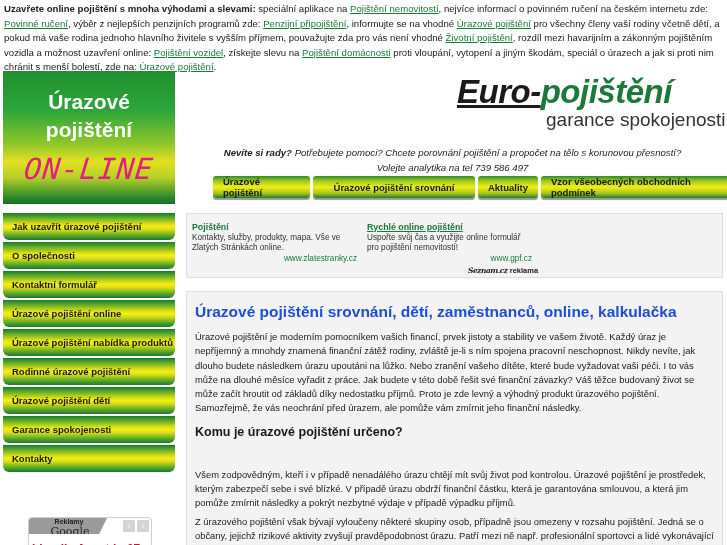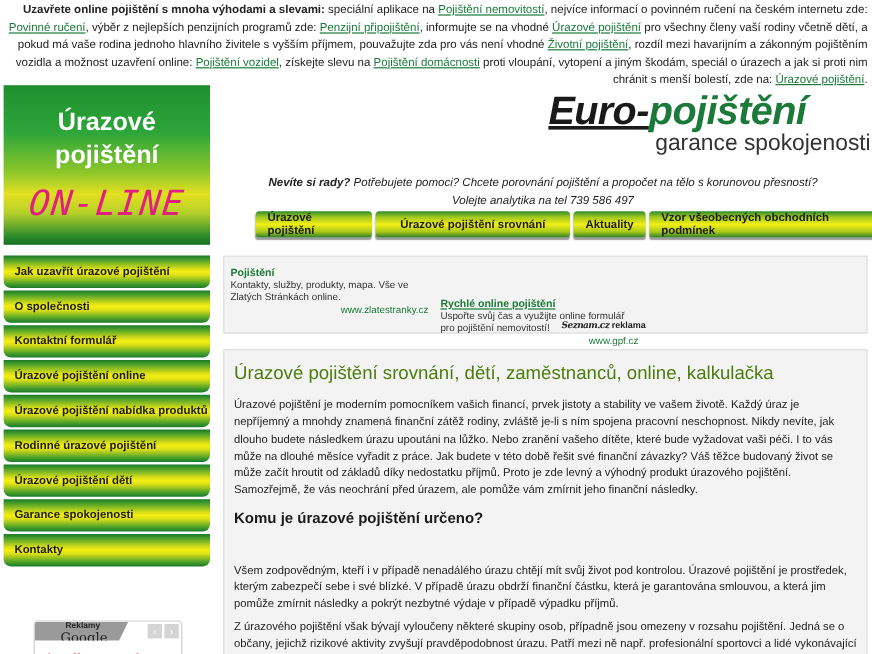--- a/index.html
+++ b/index.html
@@ -1,18 +1,18 @@
 <!DOCTYPE html>
 <html><head>
 <meta charset="utf-8">
 <style>
   * { box-sizing: border-box; margin: 0; padding: 0; }
   body { width: 727px; height: 545px; overflow: hidden; background: #ffffff; font-family: "Liberation Sans", sans-serif; color: #222; position: relative; }
   a { color: #1b7a3a; text-decoration: underline; }
-  .top-intro { position: absolute; left: 4px; top: 2px; width: 719px; font-size: 9.6px; line-height: 14.5px; text-align: right; color: #222; }
+  .top-intro { position: absolute; left: 4px; top: 2px; width: 719px; font-size: 9.6px; line-height: 14.5px; text-align: left; color: #222; }
   .top-intro b { font-weight: bold; }
   .logo-box { position: absolute; left: 3px; top: 71px; width: 172px; height: 133px;
     background: linear-gradient(180deg, #1f8f2e 0%, #2da63a 30%, #8fc72a 55%, #e3e020 68%, #b7d02a 80%, #2a8a2a 95%, #177022 100%); }
   .logo-title { position: absolute; left: 0; top: 17px; width: 172px; text-align: center; color: #fff; font-weight: bold; font-size: 21px; line-height: 28px; }
   .logo-online { position: absolute; left: 0; top: 81px; width: 172px; text-align: center; color: #e0207e; font-style: italic; font-size: 29px; letter-spacing: 1px; font-family: "DejaVu Sans Mono", monospace; transform: skewX(-6deg); }
   .brand { position: absolute; left: 457px; top: 74px; }
   .brand-main { font-size: 33px; font-weight: bold; font-style: italic; letter-spacing: -0.5px; line-height: 36px; }
   .brand-main .euro { color: #1a1a1a; text-decoration: underline; }
   .brand-main .poj { color: #1b7a3a; }
   .brand-sub { position: absolute; left: 89px; top: 35px; width: 200px; font-size: 19px; color: #333; line-height: 22px; }
@@ -28,26 +28,26 @@
     border-radius: 0 0 6px 6px; font-size: 9.5px; font-weight: bold; color: #1a1a1a; cursor: pointer; }
   .gads { position: absolute; left: 28px; top: 517px; width: 124px; height: 40px; border: 1px solid #cfcfcf; border-radius: 4px; background: #fff; overflow: hidden; }
   .gads-head { position: absolute; left: 0; top: 0; width: 78px; height: 16px; background: #9a9a9a; clip-path: polygon(0 0, 100% 0, 90% 100%, 0 100%); display: flex; align-items: center; padding-left: 2px; flex-direction: column; }
   .gads-label { font-size: 7px; color: #222; font-weight: bold; }
   .gads-google { font-family: "DejaVu Serif", serif; font-size: 11px; color: #222; margin-left: 2px; }
   .gads-arrow { position: absolute; top: 2px; width: 12px; height: 12px; background: #d4d4d4; color: #fff; font-size: 9px; line-height: 12px; text-align: center; cursor: pointer; }
   .gads-link { position: absolute; left: 3px; top: 24px; font-size: 12px; color: #cc1133; font-weight: bold; white-space: nowrap; }
   .seznam { position: absolute; left: 186px; top: 213px; width: 537px; height: 65px; background: #f3f3f3; border: 1px solid #dedede; }
   .sz-col { position: absolute; top: 8px; width: 165px; font-size: 8.2px; line-height: 10.5px; color: #333; }
   .sz-title { font-weight: bold; color: #1b7a3a; font-size: 8.8px; }
-  .sz-title.ul { text-decoration: underline; margin-top: 26px; }
+  .sz-title.ul { text-decoration: underline; }
   .sz-url { color: #1b7a3a; text-align: right; }
   .sz-brand { position: absolute; left: 281px; top: 52px; font-size: 7.5px; color: #222; font-weight: bold; }
   .sz-brand i { font-family: "DejaVu Serif", serif; letter-spacing: -0.5px; }
   .content { position: absolute; left: 186px; top: 291px; width: 537px; height: 260px; background: #f3f3f3; border: 1px solid #dedede; padding: 10px 8px 0 8px; }
-  .content h1 { font-size: 15.5px; color: #4d7c0f; font-weight: normal; margin-bottom: 8px; line-height: 20px; }
+  .content h1 { font-size: 15.5px; color: #1d4ed8; font-weight: bold; margin-bottom: 8px; line-height: 20px; }
   .content p { font-size: 9.4px; line-height: 14.3px; color: #222; margin-bottom: 4px; }
   .content h2 { font-size: 12.5px; font-weight: bold; color: #1a1a1a; margin: 8px 0 28px 0; line-height: 16px; }
 </style>
 </head>
 <body>
 
 <div class="top-intro">
   <b>Uzavřete online pojištění s mnoha výhodami a slevami:</b><span> speciální aplikace na </span><a href="#">Pojištění nemovitostí</a><span>, nejvíce informací o povinném ručení na českém internetu zde: </span><a href="#">Povinné ručení</a><span>, výběr z nejlepších penzijních programů zde: </span><a href="#">Penzijní připojištění</a><span>, informujte se na vhodné </span><a href="#">Úrazové pojištění</a><span> pro všechny členy vaší rodiny včetně dětí, a pokud má vaše rodina jednoho hlavního živitele s vyšším příjmem, pouvažujte zda pro vás není vhodné </span><a href="#">Životní pojištění</a><span>, rozdíl mezi havarijním a zákonným pojištěním vozidla a možnost uzavření online: </span><a href="#">Pojištění vozidel</a><span>, získejte slevu na </span><a href="#">Pojištění domácnosti</a><span> proti vloupání, vytopení a jiným škodám, speciál o úrazech a jak si proti nim chránit s menší bolestí, zde na: </span><a href="#">Úrazové pojištění</a><span>.</span>
 </div>
 

